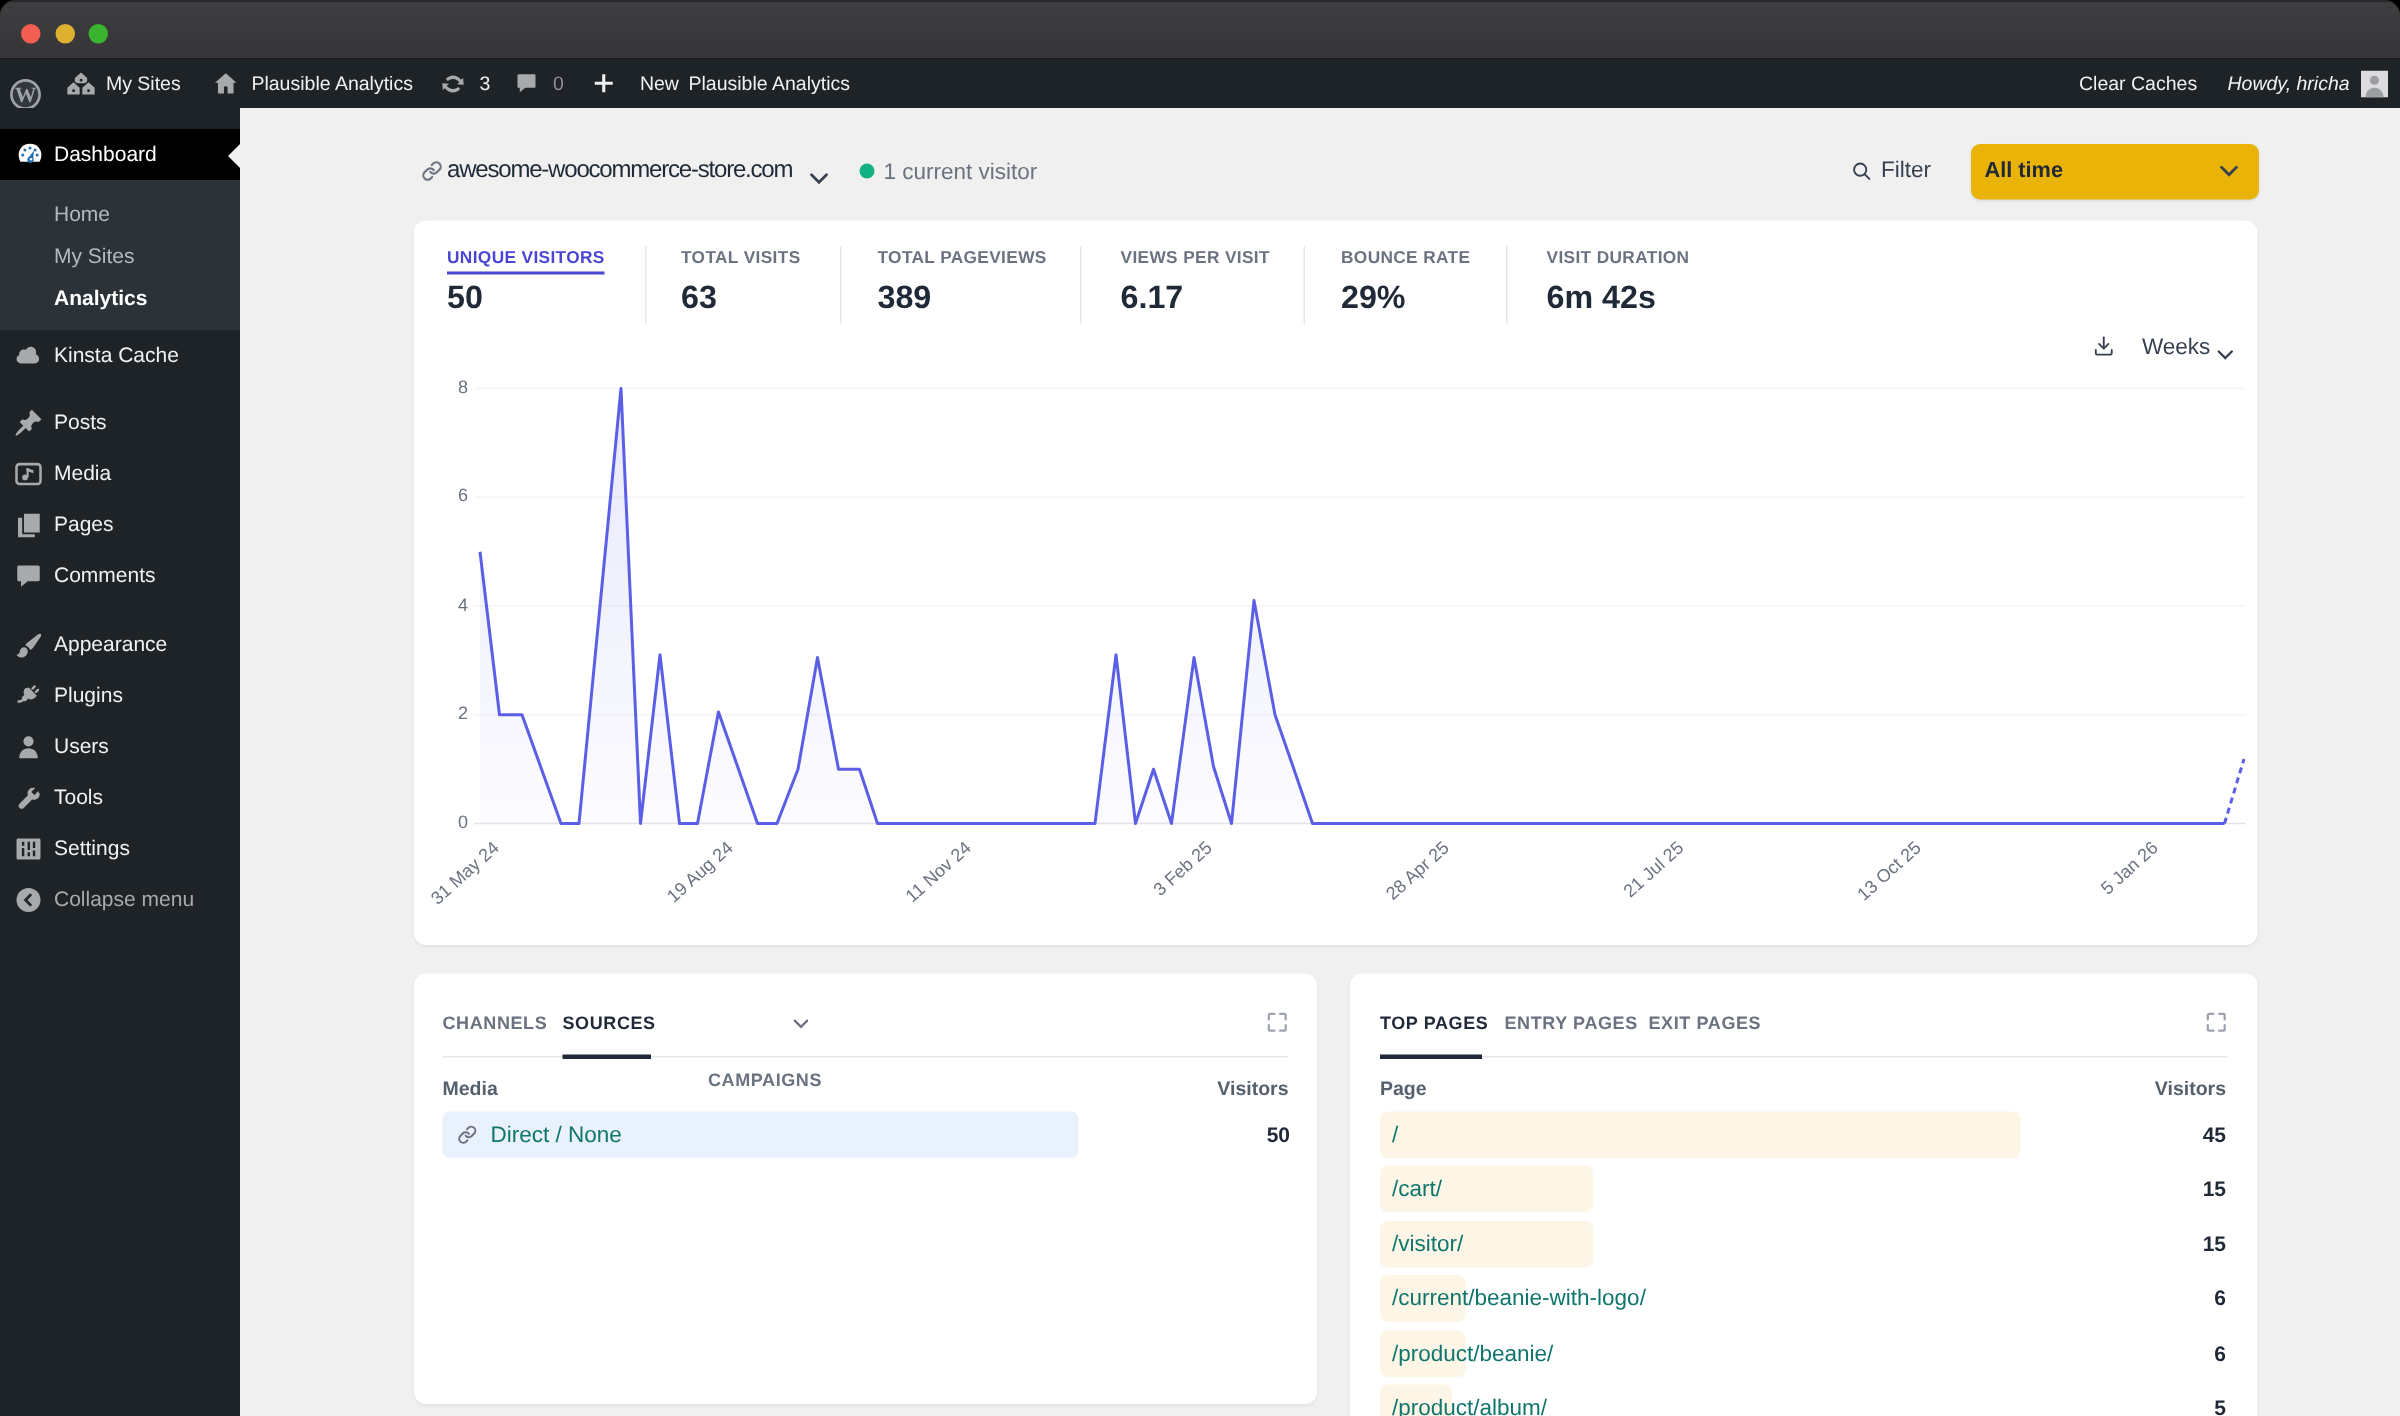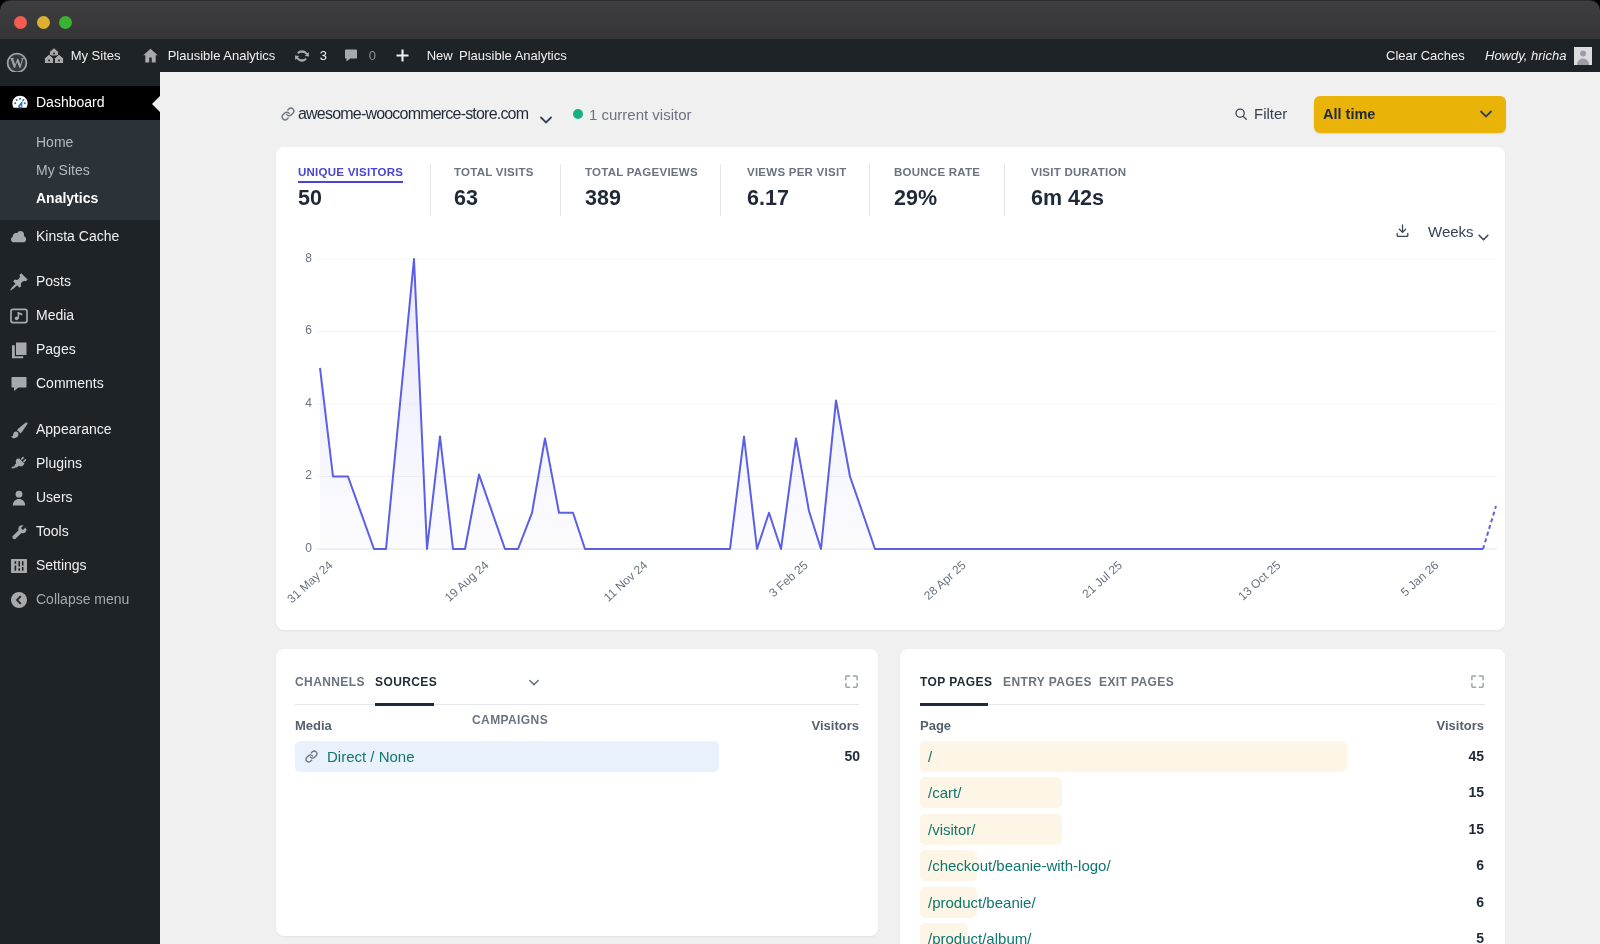--- a/index.html
+++ b/index.html
@@ -371,21 +371,21 @@
 
   <div class="rowbar" style="left:920px; top:777px; width:142px; background:#fdf5e6;"></div>
   <div class="rowtxt" style="left:928px; top:784px;">/cart/</div>
   <div class="rowval" style="left:1384px; top:784px; width:100px;">15</div>
 
   <div class="rowbar" style="left:920px; top:814px; width:142px; background:#fdf5e6;"></div>
   <div class="rowtxt" style="left:928px; top:821px;">/visitor/</div>
   <div class="rowval" style="left:1384px; top:821px; width:100px;">15</div>
 
   <div class="rowbar" style="left:920px; top:850px; width:57px; background:#fdf5e6;"></div>
-  <div class="rowtxt" style="left:928px; top:857px;">/checkout/beanie-with-logo/</div>
+  <div class="rowtxt" style="left:928px; top:857px;">/current/beanie-with-logo/</div>
   <div class="rowval" style="left:1384px; top:857px; width:100px;">6</div>
 
   <div class="rowbar" style="left:920px; top:887px; width:57px; background:#fdf5e6;"></div>
   <div class="rowtxt" style="left:928px; top:894px;">/product/beanie/</div>
   <div class="rowval" style="left:1384px; top:894px; width:100px;">6</div>
 
   <div class="rowbar" style="left:920px; top:923px; width:48px; background:#fdf5e6;"></div>
   <div class="rowtxt" style="left:928px; top:930px;">/product/album/</div>
   <div class="rowval" style="left:1384px; top:930px; width:100px;">5</div>
 

